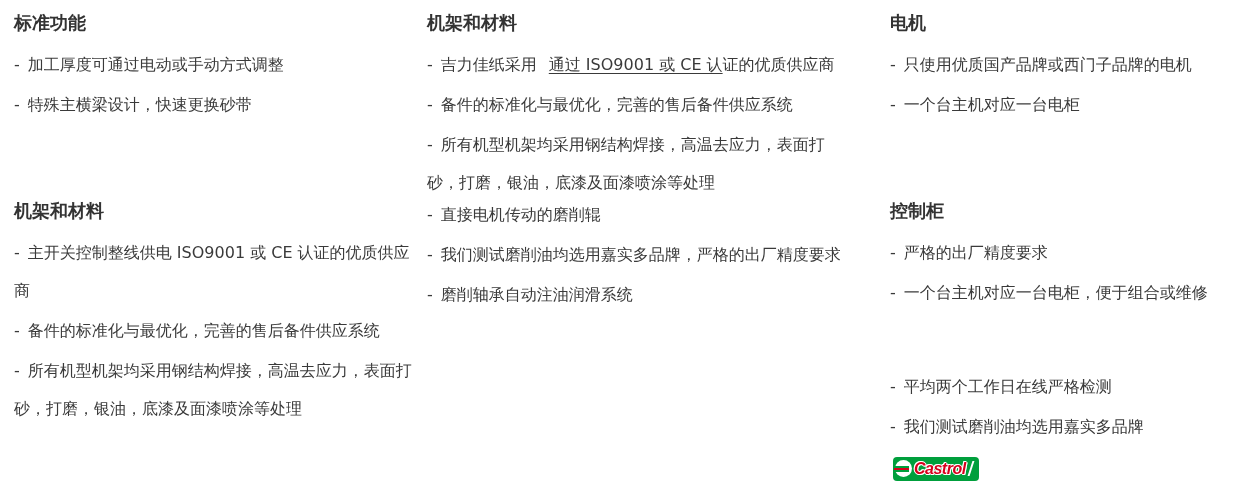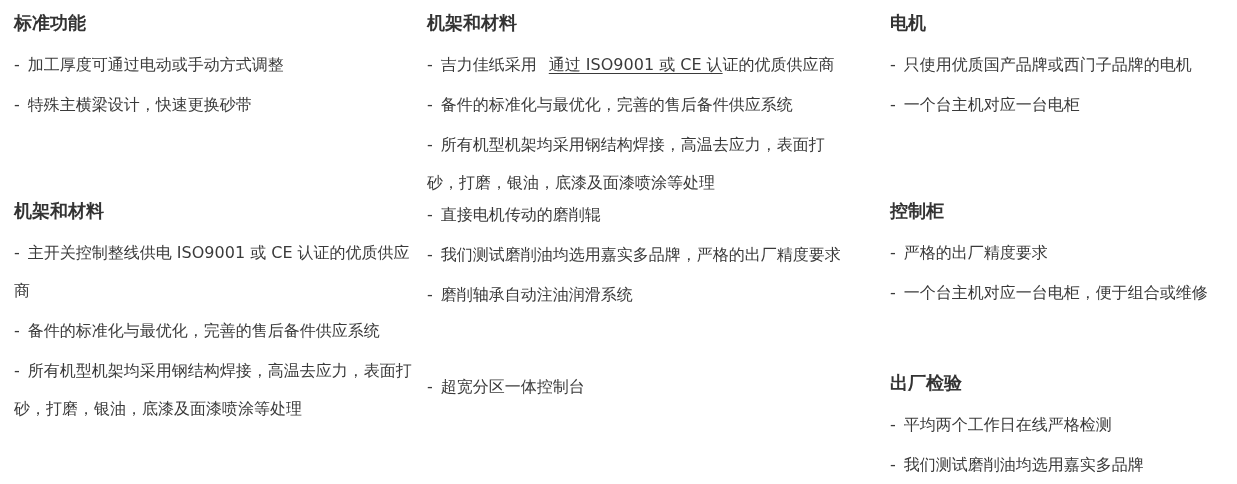--- a/index.html
+++ b/index.html
@@ -151,25 +151,23 @@
     <p class="bullet"><span class="marker">-</span><span>磨削轴承自动注油润滑系统</span></p>
   </div>
 
   <div class="cell col3 r2c3">
     <h3 class="heading">控制柜</h3>
     <p class="bullet"><span class="marker">-</span><span>严格的出厂精度要求</span></p>
     <p class="bullet"><span class="marker">-</span><span>一个台主机对应一台电柜，便于组合或维修</span></p>
   </div>
 
   <div class="cell col2 r3c2">
-    <p class="bullet"><span class="marker">-</span><span>超宽分区一体控制台</span></p>
   </div>
 
   <div class="cell col3 r3c3">
-    <h3 class="heading">出厂检验</h3>
     <p class="bullet"><span class="marker">-</span><span>平均两个工作日在线严格检测</span></p>
     <p class="bullet"><span class="marker">-</span><span>我们测试磨削油均选用嘉实多品牌</span><span class="castrol">
           <span class="castrol-roundel">
             <span class="band">
               <span class="redline"></span>
             </span>
           </span>
           <span class="castrol-text">Castrol</span>
           <span class="castrol-slash"></span>
         </span></p>

